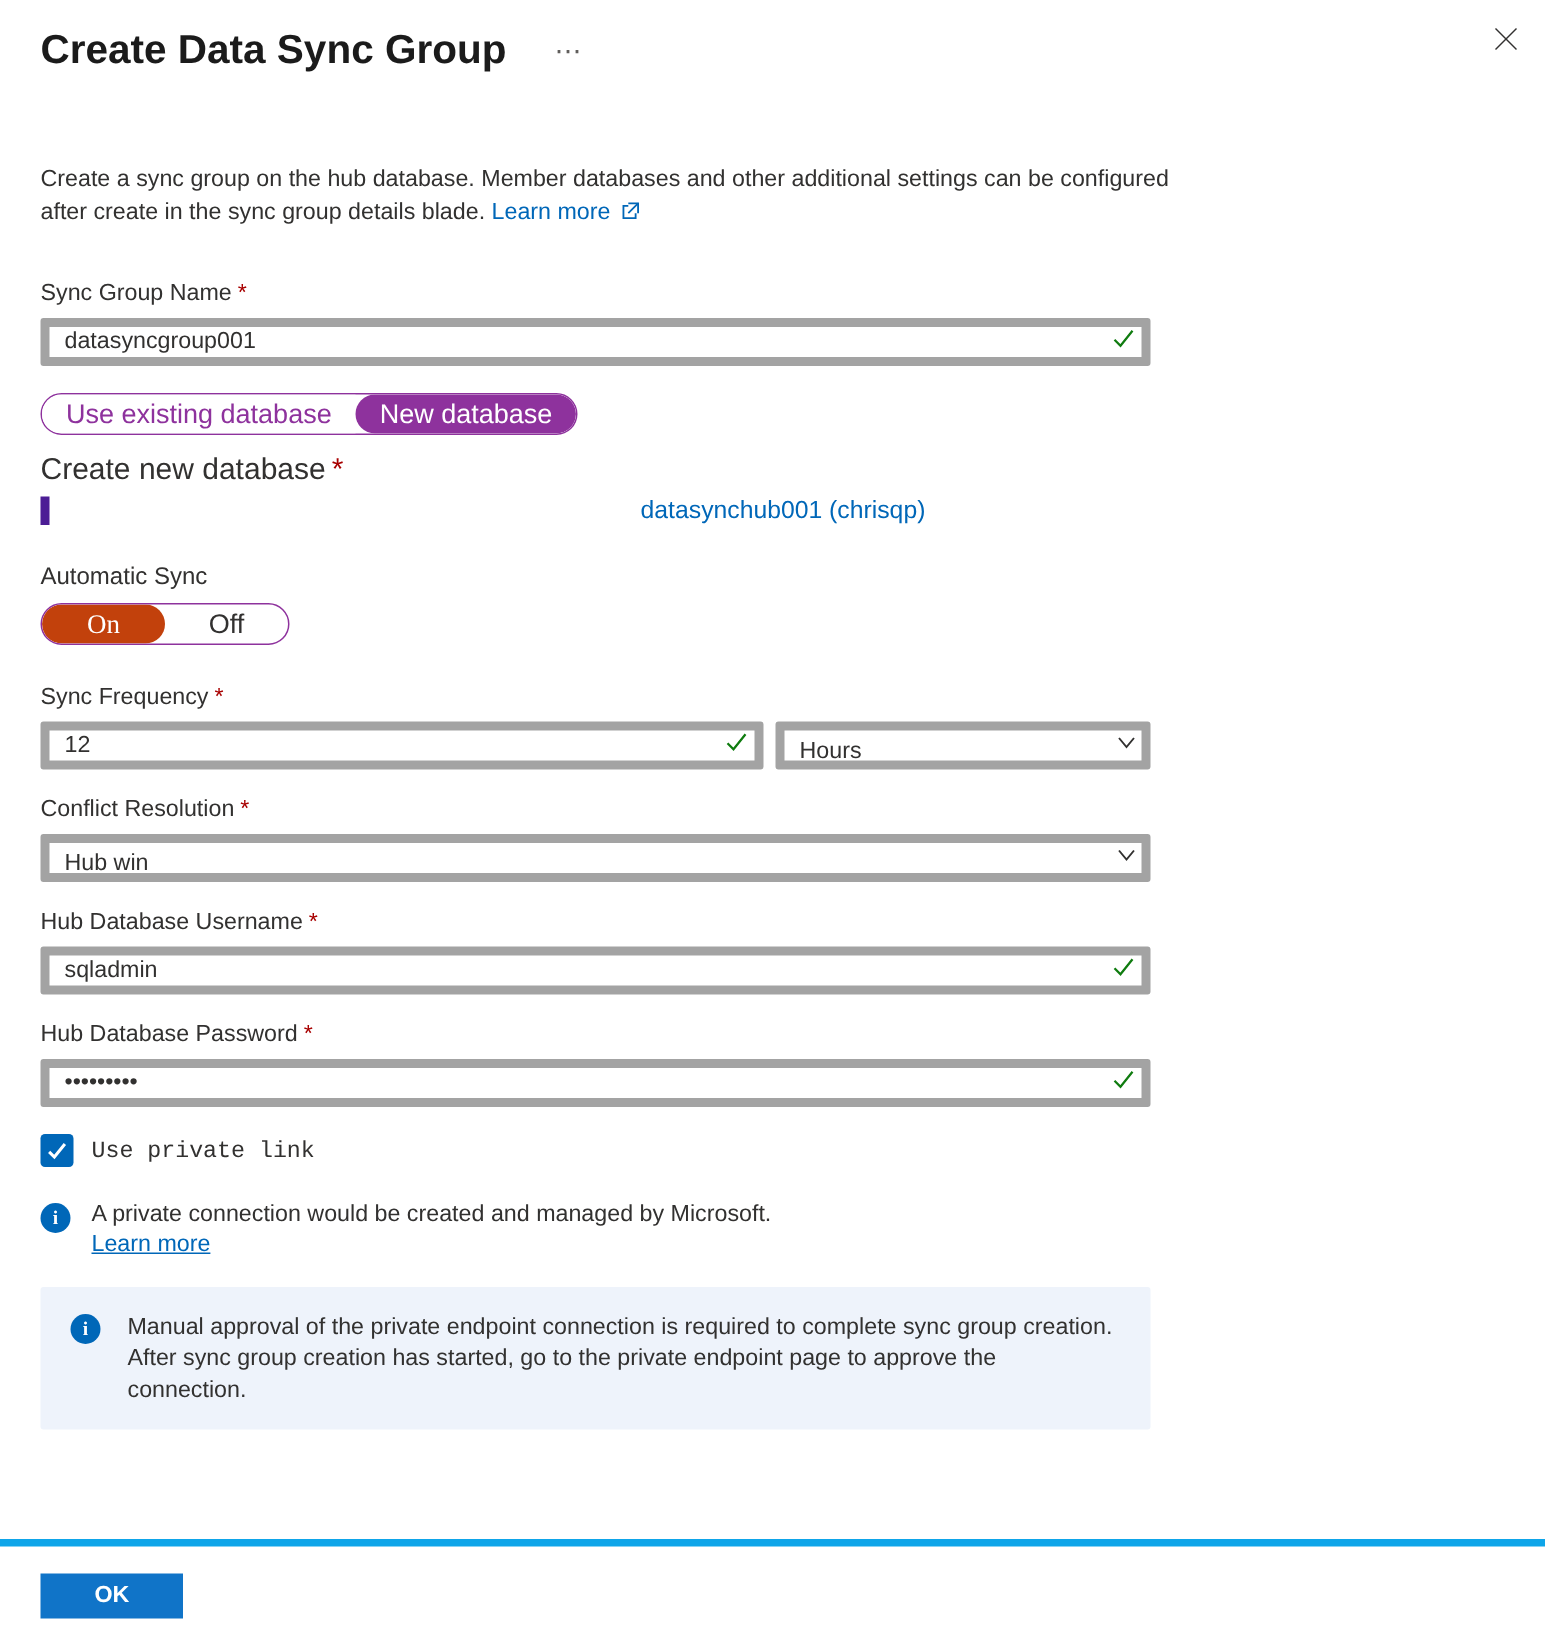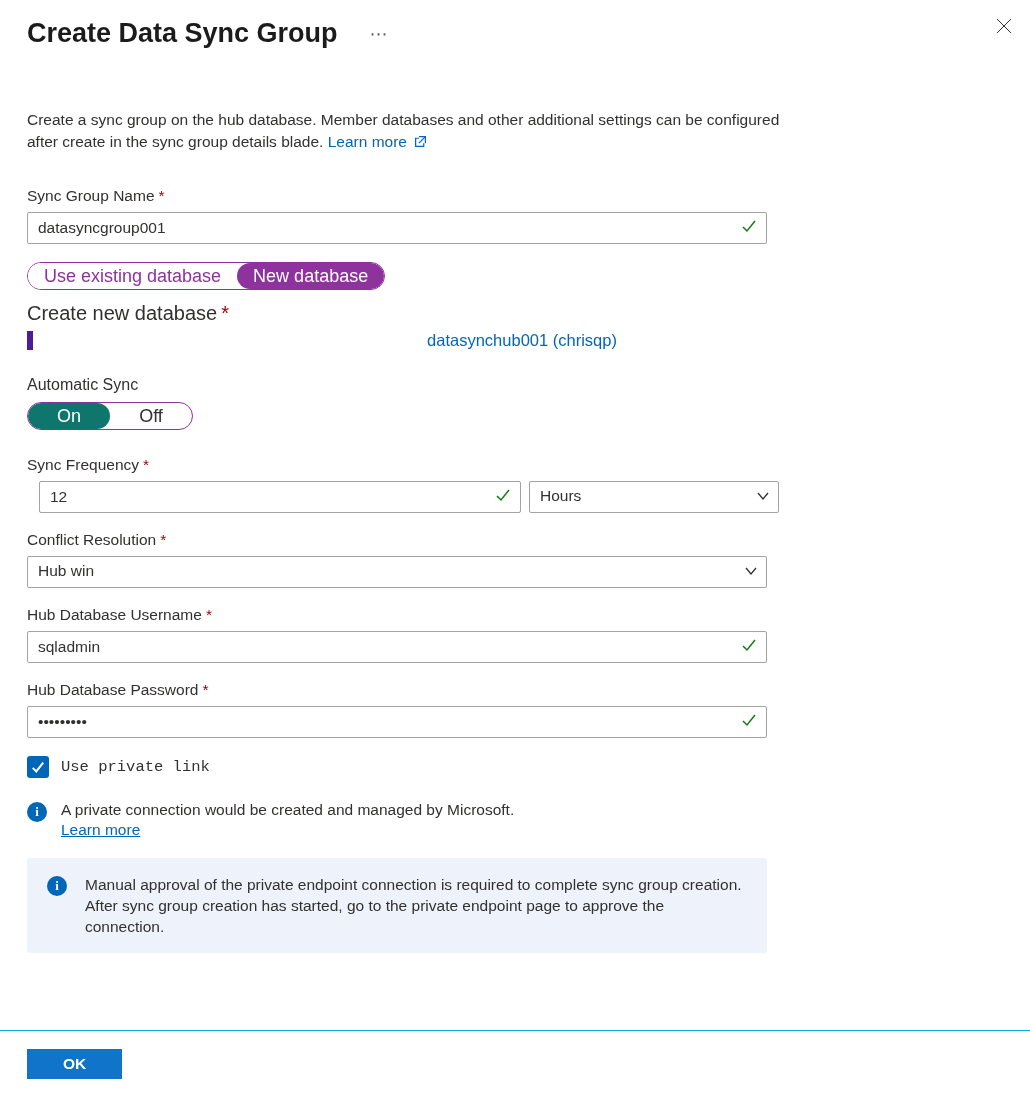--- a/index.html
+++ b/index.html
@@ -11,55 +11,55 @@
   .close { position:absolute; top:18px; right:18px; cursor:pointer; color:#323130; }
   .close svg { width:16px; height:16px; }
   .intro { font-size:15.5px; color:#323130; margin-bottom:34px; max-width:760px; line-height:22px; }
   .intro a { color:#0067b8; text-decoration:none; }
   .extlink svg { width:13px; height:13px; margin-left:3px; vertical-align:-1px; }
   .field { margin-bottom:18px; max-width:740px; }
   .field-label { font-size:15.5px; color:#323130; margin-bottom:7px; display:block; }
   .req { color:#a80000; margin-left:4px; }
   .input-wrap { position:relative; }
   .text-input {
-    width:100%; border:1px solid #a3a3a3; border-radius:2px; padding:5px 36px 5px 10px;
+    width:100%; border:6px solid #a3a3a3; border-radius:2px; padding:5px 36px 5px 10px;
     font-size:15.5px; height:32px; background:#fff; color:#323130;
   }
   .valid-check { position:absolute; right:10px; top:50%; transform:translateY(-50%); color:#107c10; }
   .valid-check svg { width:16px; height:16px; }
   .pill-toggle { display:inline-flex; border:1px solid #8e329d; border-radius:16px; overflow:hidden; height:28px; align-items:stretch; margin-bottom:12px;}
   .pill-toggle .pill { padding:2px 16px; font-size:18px; cursor:pointer; display:flex; align-items:center; }
   .pill.inactive.pl { color:#8e329d; background:#fff; }
   .pill.active.pl { background:#8e329d; color:#fff; border-radius:16px; }
   .pill-toggle.db .pill.active.pl { border-radius:16px; }
   .create-db-label { font-size:20px; margin-bottom:6px; }
   .db-link-row { border-left:6px solid #4c1d95; padding-left:8px; margin-bottom:26px;text-align:center; }
   .db-link { color:#0067b8; font-size:16.5px; cursor:pointer; }
   .auto-sync-label { font-size:16px; margin-bottom:8px; display:block;}
   .pill-toggle.small { width:166px; }
   .pill-toggle.small .pill { flex:1; justify-content:center; }
   .pill-toggle.small .inactive { color:#323130; }
-  .pill-toggle.small .active { background:#0f766e; color:#fff; border-radius:16px; }
-  .sync-freq-row { display:flex; gap:8px;margin-left:12px; }
+  .pill-toggle.small .active { background:#c2410c; color:#fff; border-radius:16px;font-family:Liberation Serif, serif; }
+  .sync-freq-row { display:flex; gap:8px; }
   .sync-freq-row .input-wrap:first-child { flex:0 0 482px; }
   .sync-freq-row .select-wrap:last-child { flex:0 0 250px; }
   .select-wrap { position:relative; }
   .select-wrap .text-input { cursor:pointer; }
   .chev { position:absolute; right:10px; top:50%; transform:translateY(-50%); color:#323130; }
   .chev svg { width:12px; height:12px; }
   .checkbox-row { display:flex; align-items:center; gap:12px; margin-top:2px; margin-bottom:22px; }
   .checkbox { width:22px; height:22px; background:#0067b8; border-radius:3px; display:flex; align-items:center; justify-content:center; color:#fff; cursor:pointer;}
   .checkbox svg { width:14px; height:14px; }
   .info-row { display:flex; gap:14px; margin-bottom:18px; align-items:flex-start;}
   .info-icon { width:20px; height:20px; background:#0067b8; border-radius:50%; color:#fff; display:flex; align-items:center; justify-content:center; font-family:Georgia,serif; font-weight:700; font-size:13px; margin-top:2px; flex:none;}
   .info-text { font-size:15.5px; line-height:20px; }
   .info-text a { color:#0067b8; text-decoration:underline; }
   .info-box { background:#eef3fb; padding:16px 20px; display:flex; gap:18px; max-width:740px; border-radius:2px; margin-bottom:40px;}
   .info-box .msg { font-size:15.5px; line-height:21px; color:#323130; }
-  .footer { position:absolute; left:0; right:0; bottom:0; border-top:1px solid #0ea5e9; padding:18px 27px; background:#fff; }
+  .footer { position:absolute; left:0; right:0; bottom:0; border-top:5px solid #0ea5e9; padding:18px 27px; background:#fff; }
   .ok-btn { background:#1074c8; color:#fff; border:none; padding:6px 36px; font-size:15.5px; font-weight:600; cursor:pointer; }
 </style>
 </head>
 <body>
 
 <div class="page">
 
   <div class="header">
     <h1 class="title">Create Data Sync Group</h1>
     <span class="more">⋯</span>

